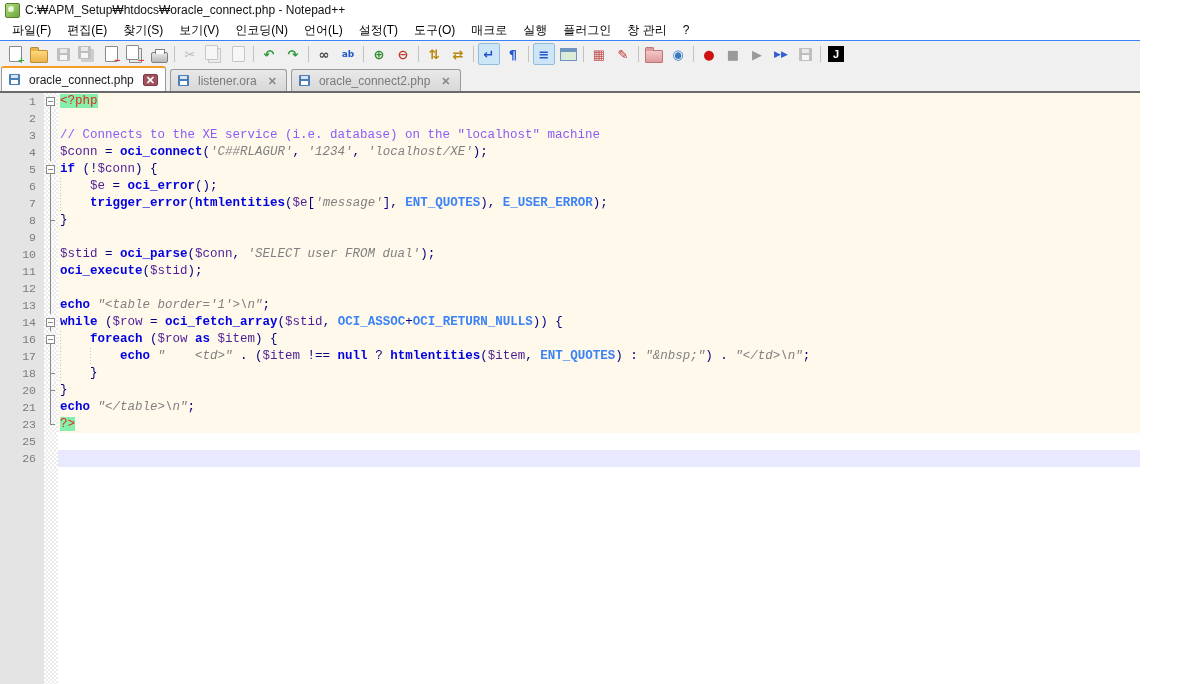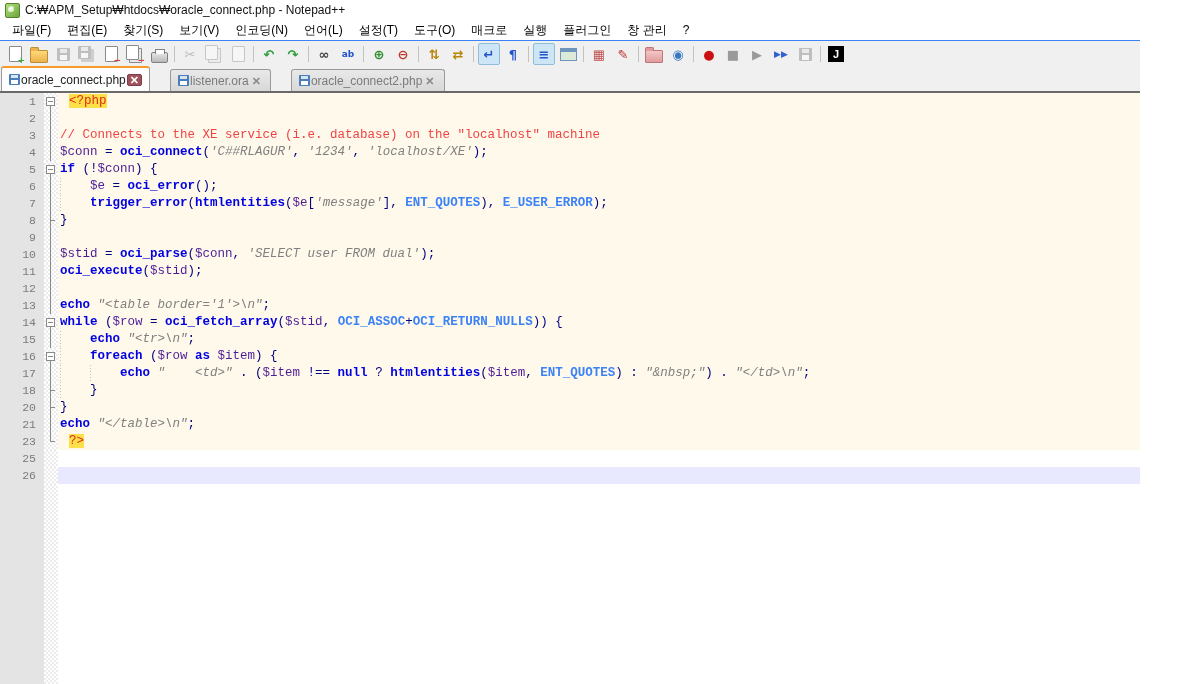--- a/index.html
+++ b/index.html
@@ -50,21 +50,21 @@
              border-radius:2px;position:relative;margin-top:6px;}
   .s-printer::before{content:"";position:absolute;left:3px;top:-4px;width:8px;height:4px;background:#fff;border:1px solid #808080;border-bottom:none;}
   .s-window{width:15px;height:11px;background:#dcead8;border:1px solid #6f94bd;position:relative;}
   .s-window::before{content:"";position:absolute;left:0;top:0;right:0;height:3px;background:#6f94bd;}
   .s-dark{width:16px;height:16px;background:#000;display:flex;align-items:center;justify-content:center;}
   .s-dark + .g, .ic .ondark{position:absolute;color:#fff;font-size:11px;font-weight:bold;}
 
   
   .tabbar{height:24px;background:#f0f0f0;display:flex;align-items:flex-end;padding-left:1px;
           border-bottom:2px solid #6a6a6a;flex:0 0 auto;}
-  .tab{display:flex;align-items:center;gap:1px;padding:0 7px;height:21px;margin-right:20px;
+  .tab{display:flex;align-items:center;gap:9px;padding:0 7px;height:21px;margin-right:4px;
        background:linear-gradient(#e9e9e9,#d8d8d8);border:1px solid #9a9a9a;border-bottom:none;
        border-radius:3px 3px 0 0;font-size:12px;color:#7a7a7a;cursor:default;white-space:nowrap;}
   .tab.active{background:#fdfdfd;height:23px;color:#222;border-top:2px solid #f79a28;padding-top:0;}
   .tab .mini-floppy{width:11px;height:11px;background:#4a7ebb;border-radius:1px;position:relative;flex:0 0 auto;}
   .tab .mini-floppy::after{content:"";position:absolute;left:2px;bottom:1px;right:2px;height:4px;background:#fff;}
   .tab .mini-floppy::before{content:"";position:absolute;left:2px;top:1px;right:2px;height:3px;background:#d9e4f0;}
   .tab .closer{font-size:11px;font-weight:bold;line-height:10px;padding:0 2px;border-radius:2px;color:#8a8a8a;}
   .tab.active .closer{color:#fff;background:#a0525c;border:1px solid #7c3d45;}
 
   
@@ -88,22 +88,22 @@
   .fold.minus{background-image:linear-gradient(#8a8a8a,#8a8a8a);background-repeat:no-repeat;
        background-size:1px 4px;background-position:6px 13px;}
   .codecell{flex:1 1 auto;position:relative;white-space:pre;
             font-family:"Liberation Mono","DejaVu Sans Mono",monospace;font-size:12.5px;line-height:17px;
             padding-left:2px;box-sizing:border-box;color:#000;}
   .bg-php .codecell{background:#fff9ec;}
   .bg-plain .codecell{background:#fff;}
   .bg-current .codecell{background:#e8e8ff;}
   .ig{position:absolute;top:0;bottom:0;width:1px;
       background-image:linear-gradient(#c3c3c3 1px,transparent 1px);background-size:1px 3px;}
-  .tk-tag{color:#e02a1c;background:#fde047;margin-left:9px;}
-  .tk-com{color:#ef4444;}
+  .tk-tag{color:#e02a1c;background:#86efac;}
+  .tk-com{color:#8b5cf6;}
   .tk-str{color:#808080;font-style:italic;}
   .tk-kw{color:#0000e0;font-weight:bold;}
   .tk-fn{color:#0000e0;font-weight:bold;}
   .tk-cst{color:#3b82f6;font-weight:bold;}
   .tk-var{color:#4c1d95;}
   .tk-pun{color:#000080;}
 </style>
 </head>
 <body>
 
@@ -355,27 +355,20 @@
         <div class="codecell"><span class="tk-kw">echo</span><span class="tk-pun"> </span><span class="tk-str">"&lt;table border='1'&gt;\n"</span><span class="tk-pun">;</span></div>
       </div>
       <div class="erow bg-php">
         <div class="gutter-num">14</div>
         <div class="gutter-fold">
           <span class="fold minus"></span>
         </div>
         <div class="codecell"><span class="tk-kw">while</span><span class="tk-pun"> (</span><span class="tk-var">$row</span><span class="tk-pun"> = </span><span class="tk-fn">oci_fetch_array</span><span class="tk-pun">(</span><span class="tk-var">$stid</span><span class="tk-pun">, </span><span class="tk-cst">OCI_ASSOC</span><span class="tk-pun">+</span><span class="tk-cst">OCI_RETURN_NULLS</span><span class="tk-pun">)) {</span></div>
       </div>
       <div class="erow bg-php">
-        <div class="gutter-num">15</div>
-        <div class="gutter-fold">
-          <span class="fold line"></span>
-        </div>
-        <div class="codecell"><span class="tk-pun">    </span><span class="tk-kw">echo</span><span class="tk-pun"> </span><span class="tk-str">"&lt;tr&gt;\n"</span><span class="tk-pun">;</span><span class="ig" style="left: 2px;"></span></div>
-      </div>
-      <div class="erow bg-php">
         <div class="gutter-num">16</div>
         <div class="gutter-fold">
           <span class="fold minus"></span>
         </div>
         <div class="codecell"><span class="tk-pun">    </span><span class="tk-kw">foreach</span><span class="tk-pun"> (</span><span class="tk-var">$row</span><span class="tk-kw"> as </span><span class="tk-var">$item</span><span class="tk-pun">) {</span><span class="ig" style="left: 2px;"></span></div>
       </div>
       <div class="erow bg-php">
         <div class="gutter-num">17</div>
         <div class="gutter-fold">
           <span class="fold line"></span>

